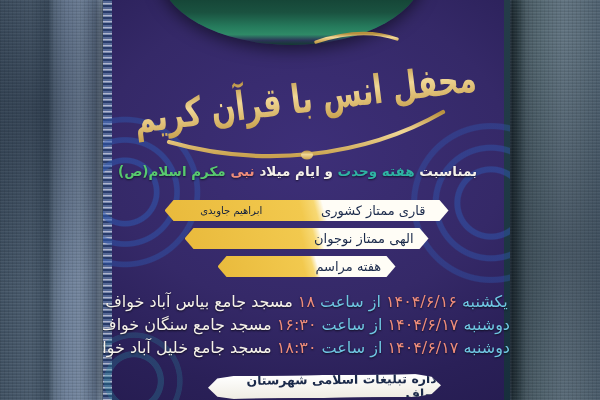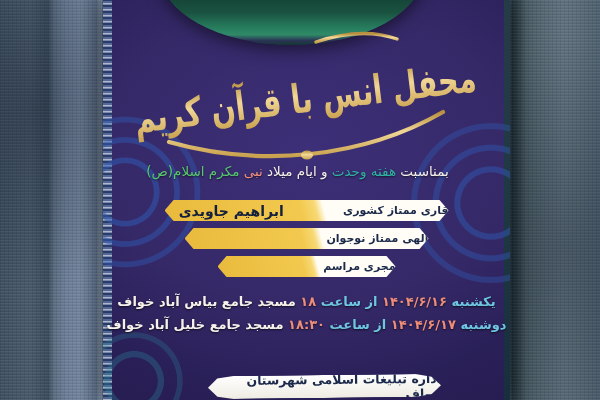--- a/index.html
+++ b/index.html
@@ -65,50 +65,50 @@
     background:linear-gradient(to bottom,
       #081f19 0%, #0c2d24 45%, #123c30 62%, #1a5240 78%,
       #267c5d 88%, #2f8a67 93%, #16413363 97%, #123a2e 100%);
     box-shadow:0 5px 16px rgba(0,0,0,.5);
   }
   
   .calli{position:absolute;top:26px;left:8px;width:390px;height:140px;}
   
   .subtitle{
     position:absolute;top:163px;left:0;right:18px;text-align:center;
-    font-size:13.5px;font-weight:normal;color:#f5f1ea;direction:rtl;
+    font-size:13.5px;font-weight:bold;color:#f5f1ea;direction:rtl;
     text-shadow:0 1px 2px rgba(0,0,0,.6);white-space:nowrap;
   }
   .subtitle .c-teal{color:#2fb3a3;}
   .subtitle .c-salmon{color:#ef8d7b;}
   .subtitle .c-green{color:#58c96f;}
   
   .ribbons{
     position:absolute;top:200px;left:0;right:0;
     display:flex;flex-direction:column;align-items:center;gap:7px;direction:rtl;
   }
   .ribbon{
     height:21px;display:flex;align-items:center;direction:rtl;
     background:linear-gradient(255deg, #fffdf6 0%, #fffdf6 44%, #f7d873 47%, #f2c94e 52%, #e9ba3c 100%);
     clip-path:polygon(0 50%, 9px 0, calc(100% - 9px) 0, 100% 50%, calc(100% - 9px) 100%, 9px 100%);
     box-shadow:0 2px 4px rgba(0,0,0,.4);
   }
   .ribbon .role{
-    width:53%;text-align:right;font-size:11px;font-weight:bold;color:#1b2a4a;
+    width:53%;text-align:center;font-size:13px;font-weight:normal;color:#1b2a4a;
   }
   .ribbon .name{
-    width:47%;text-align:center;font-size:14px;font-weight:bold;color:#121f3d;
+    width:47%;text-align:center;font-size:10px;font-weight:normal;color:#121f3d;
   }
   .ribbon.r1{width:284px;}
   .ribbon.r2{width:244px;}
   .ribbon.r3{width:178px;}
   
   .schedule{
     position:absolute;top:290px;left:0;right:0;text-align:center;direction:rtl;
-    font-size:13px;font-weight:bold;line-height:23px;color:#f6f2ea;
+    font-size:16px;font-weight:normal;line-height:23px;color:#f6f2ea;
     text-shadow:0 1px 2px rgba(0,0,0,.65);white-space:nowrap;
   }
   .schedule .c-cyan{color:#6fc6e2;}
   .schedule .c-salmon{color:#ef8d7b;}
   
   .footer-pill{
     position:absolute;top:375px;left:105px;width:233px;height:23px;
     background:linear-gradient(180deg,#ffffff,#efece3);
     clip-path:polygon(0% 50%, 4% 10%, 11% 0%, 89% 0%, 96% 12%, 100% 50%, 96% 88%, 89% 100%, 11% 100%, 4% 90%);
     display:flex;align-items:center;justify-content:center;
@@ -156,36 +156,43 @@
 
     <div class="ribbons">
       <div class="ribbon r1">
         <span class="role">قاری ممتاز کشوری</span>
         <span class="name">ابراهیم جاویدی</span>
       </div>
       <div class="ribbon r2">
         <span class="role">الهی ممتاز نوجوان</span>
       </div>
       <div class="ribbon r3">
-        <span class="role">مجری مراسم</span>
+        <span class="role">هفته مراسم</span>
       </div>
     </div>
 
     <div class="schedule">
       <div>
         <span class="c-cyan">یکشنبه</span>
         <span class="c-salmon">۱۴۰۴/۶/۱۶</span>
         <span class="c-cyan">از ساعت</span>
         <span class="c-salmon">۱۸</span>
         <span>مسجد جامع بیاس آباد خواف</span>
       </div>
       <div>
         <span class="c-cyan">دوشنبه</span>
         <span class="c-salmon">۱۴۰۴/۶/۱۷</span>
         <span class="c-cyan">از ساعت</span>
+        <span class="c-salmon">۱۶:۳۰</span>
+        <span>مسجد جامع سنگان خواف</span>
+      </div>
+      <div>
+        <span class="c-cyan">دوشنبه</span>
+        <span class="c-salmon">۱۴۰۴/۶/۱۷</span>
+        <span class="c-cyan">از ساعت</span>
         <span class="c-salmon">۱۸:۳۰</span>
         <span>مسجد جامع خلیل آباد خواف</span>
       </div>
     </div>
 
     <div class="footer-pill">
       <span>اداره تبلیغات اسلامی شهرستان خواف</span>
     </div>
   </div>
 </div>

